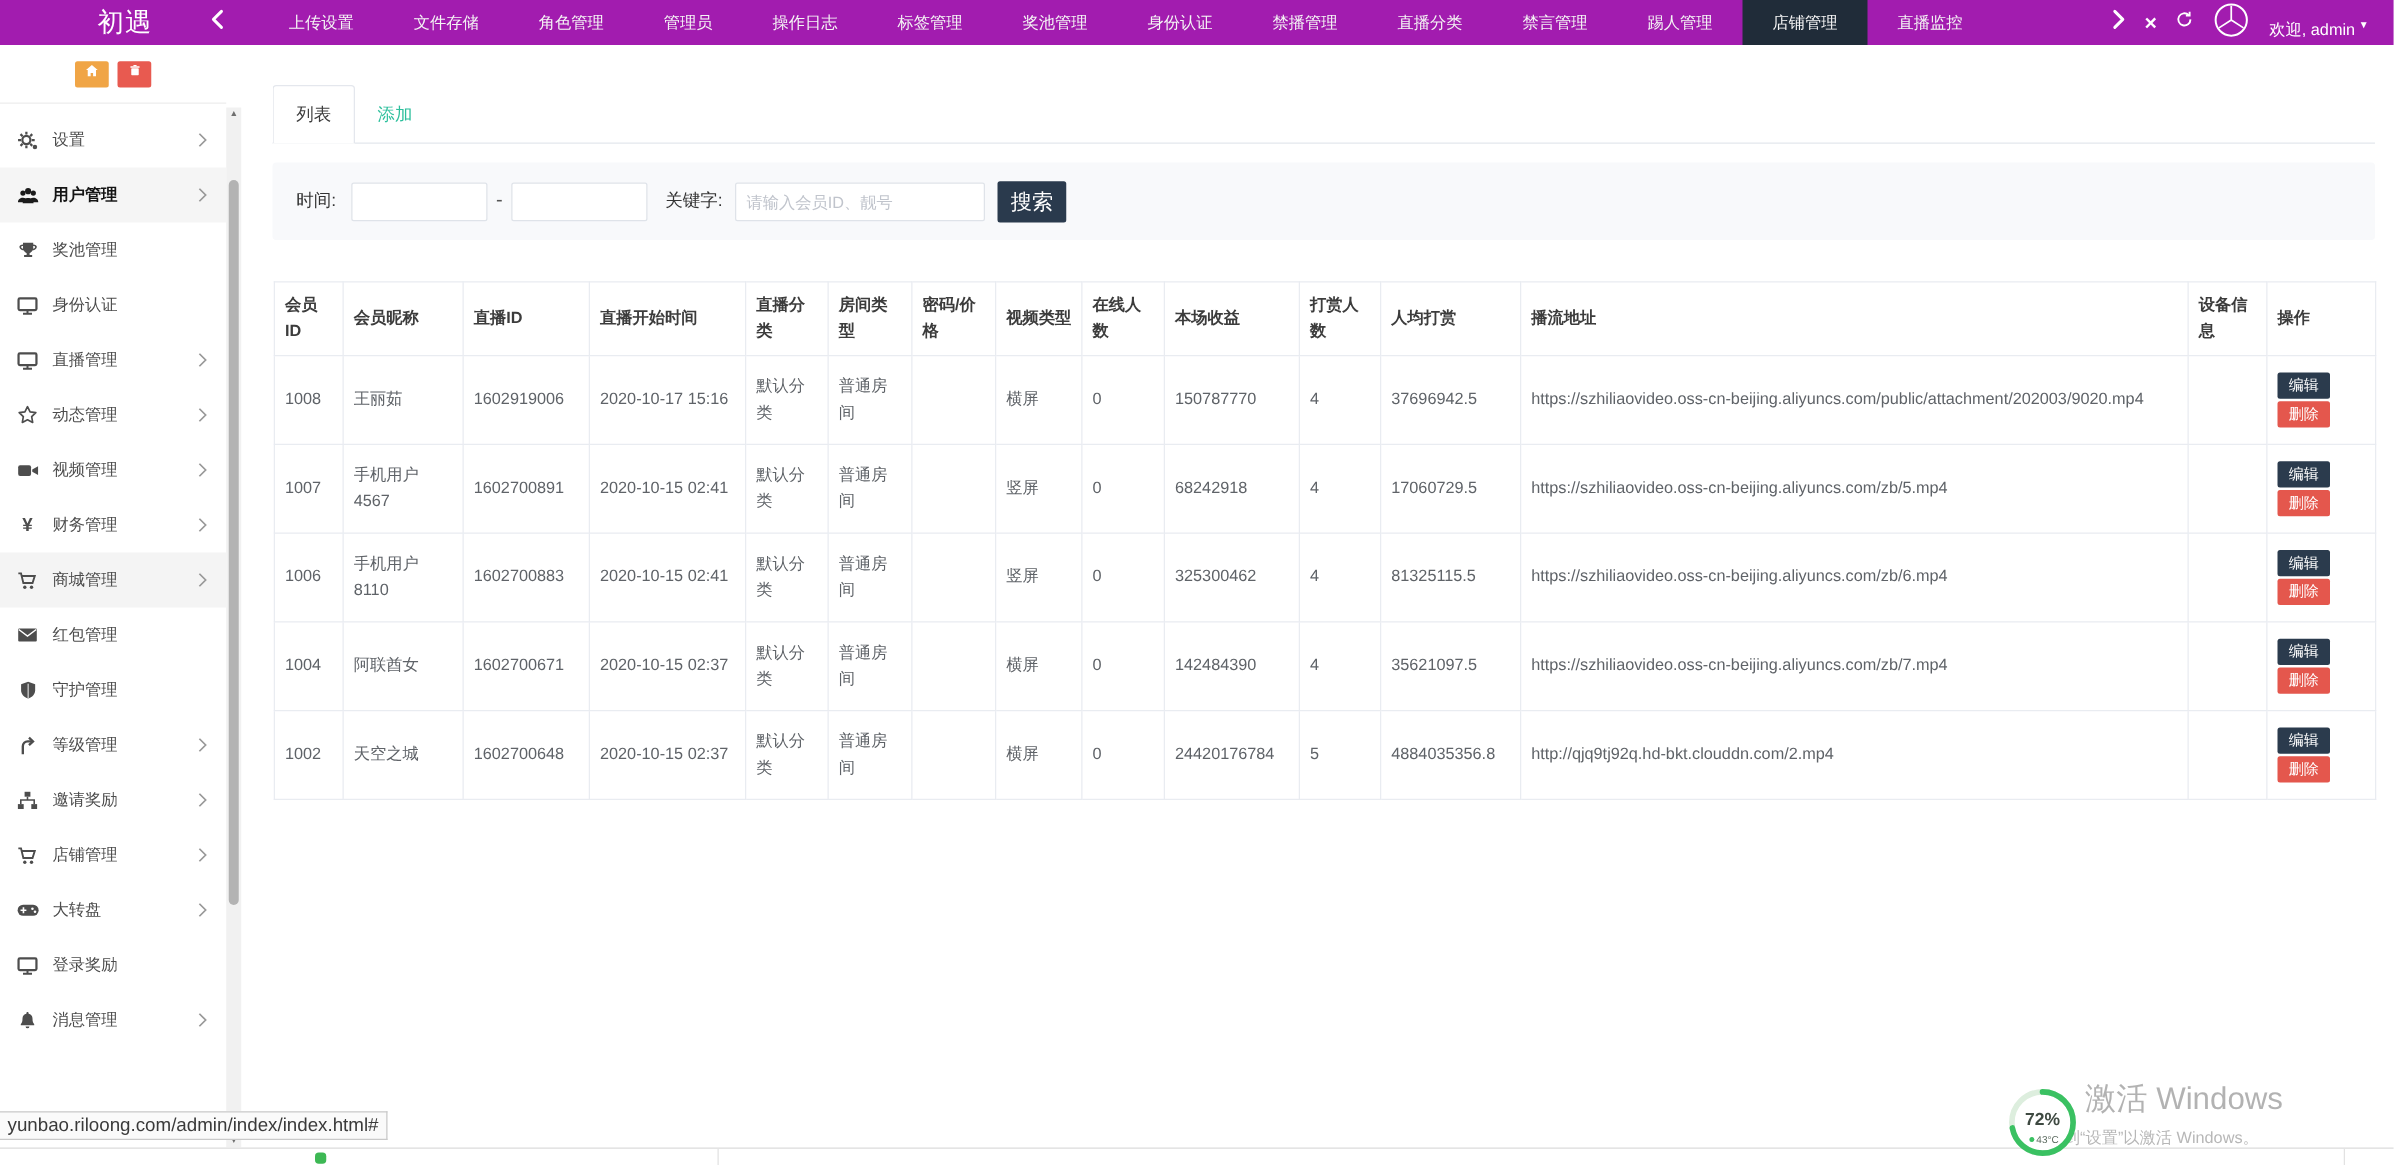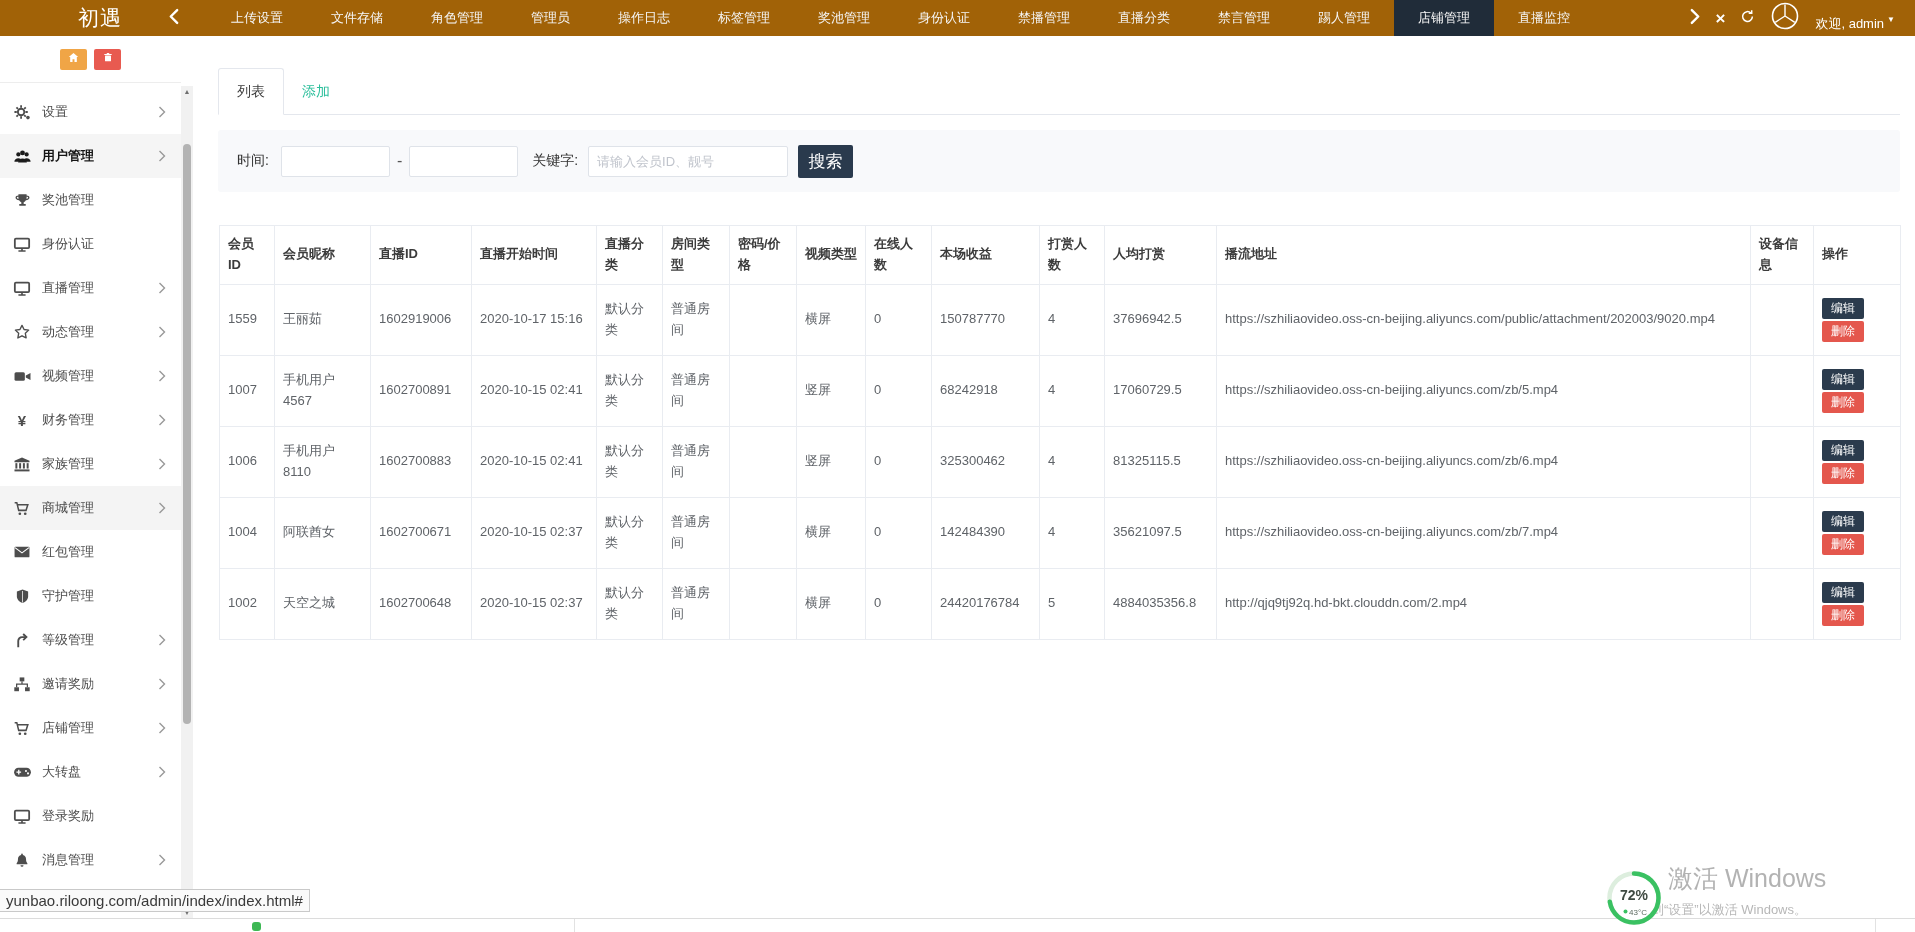--- a/index.html
+++ b/index.html
@@ -4,21 +4,21 @@
 <style>
   * { box-sizing: border-box; margin: 0; padding: 0; }
   html,body { width:1915px; height:932px; }
   body {
     position: relative; overflow: hidden; background:#fff;
     font-family:"Liberation Sans","DejaVu Sans",sans-serif;
     -webkit-font-smoothing: antialiased;
   }
   
   .navbar { position:absolute; left:0; top:0; width:1915px; height:36px;
-    background:#a16207; display:flex; align-items:center; color:#fff; z-index:4; }
+    background:#a21caf; display:flex; align-items:center; color:#fff; z-index:4; }
   .logo { margin-left:78px; font-size:21px; letter-spacing:1px; white-space:nowrap; }
   .nav-back { margin-left:46px; display:flex; align-items:center; cursor:pointer; }
   .nav-items { display:flex; height:36px; margin-left:28px; }
   .nav-item { padding:0 24px; line-height:36px; font-size:13px; color:#f5f5f5;
     white-space:nowrap; cursor:pointer; }
   .nav-item.active { background:#202c39; }
   .nav-right { margin-left:auto; display:flex; align-items:center; gap:15px; margin-right:20px; }
   .nav-x { font-size:17px; font-weight:bold; line-height:1; cursor:pointer; }
   .welcome { font-size:13px; display:flex; align-items:flex-start; gap:3px; cursor:pointer; white-space:nowrap;margin-top:12px; }
   .caret { font-size:8px; }
@@ -273,40 +273,20 @@
         <span class="ico">
           <span class="txt">¥</span>
         </span>
         <span class="lbl">财务管理</span>
         <span class="chev">
           <svg width="8" height="12" viewBox="0 0 8 12">
             <polyline points="1.5,1 6.5,6 1.5,11" fill="none" stroke="#999" stroke-width="1.4"></polyline>
           </svg>
         </span>
       </div>
-      <div class="side-item">
-        <span class="ico">
-          <svg width="18" height="17" viewBox="0 0 20 19">
-            <g fill="currentColor">
-              <path d="M10 1.6l8.4 3.7v1.6H1.6V5.3z"></path>
-              <rect x="2.6" y="8" width="2.2" height="6"></rect>
-              <rect x="6.8" y="8" width="2.2" height="6"></rect>
-              <rect x="11" y="8" width="2.2" height="6"></rect>
-              <rect x="15.2" y="8" width="2.2" height="6"></rect>
-              <rect x="1.6" y="15" width="16.8" height="2.2"></rect>
-            </g>
-          </svg>
-        </span>
-        <span class="lbl">家族管理</span>
-        <span class="chev">
-          <svg width="8" height="12" viewBox="0 0 8 12">
-            <polyline points="1.5,1 6.5,6 1.5,11" fill="none" stroke="#999" stroke-width="1.4"></polyline>
-          </svg>
-        </span>
-      </div>
       <div class="side-item hovered">
         <span class="ico">
           <svg width="18" height="17" viewBox="0 0 20 19">
             <g fill="none" stroke="currentColor" stroke-width="1.7">
               <path d="M1.8 3h2.4l2.1 8.6h8.2l2-6.2H5.2"></path>
             </g>
             <circle cx="7.6" cy="15.4" r="1.5" fill="currentColor"></circle>
             <circle cx="13.6" cy="15.4" r="1.5" fill="currentColor"></circle>
           </svg>
         </span>
@@ -464,21 +444,21 @@
             <th style="width: 108px;">本场收益</th>
             <th style="width: 65px;">打赏人数</th>
             <th style="width: 112px;">人均打赏</th>
             <th style="width: 534px;">播流地址</th>
             <th style="width: 63px;">设备信息</th>
             <th style="width: 87px;">操作</th>
           </tr>
         </thead>
       <tbody id="tbody">
           <tr>
-            <td>1559</td>
+            <td>1008</td>
             <td>王丽茹</td>
             <td>1602919006</td>
             <td>2020-10-17 15:16</td>
             <td>默认分类</td>
             <td>普通房间</td>
             <td></td>
             <td>横屏</td>
             <td>0</td>
             <td>150787770</td>
             <td>4</td>

